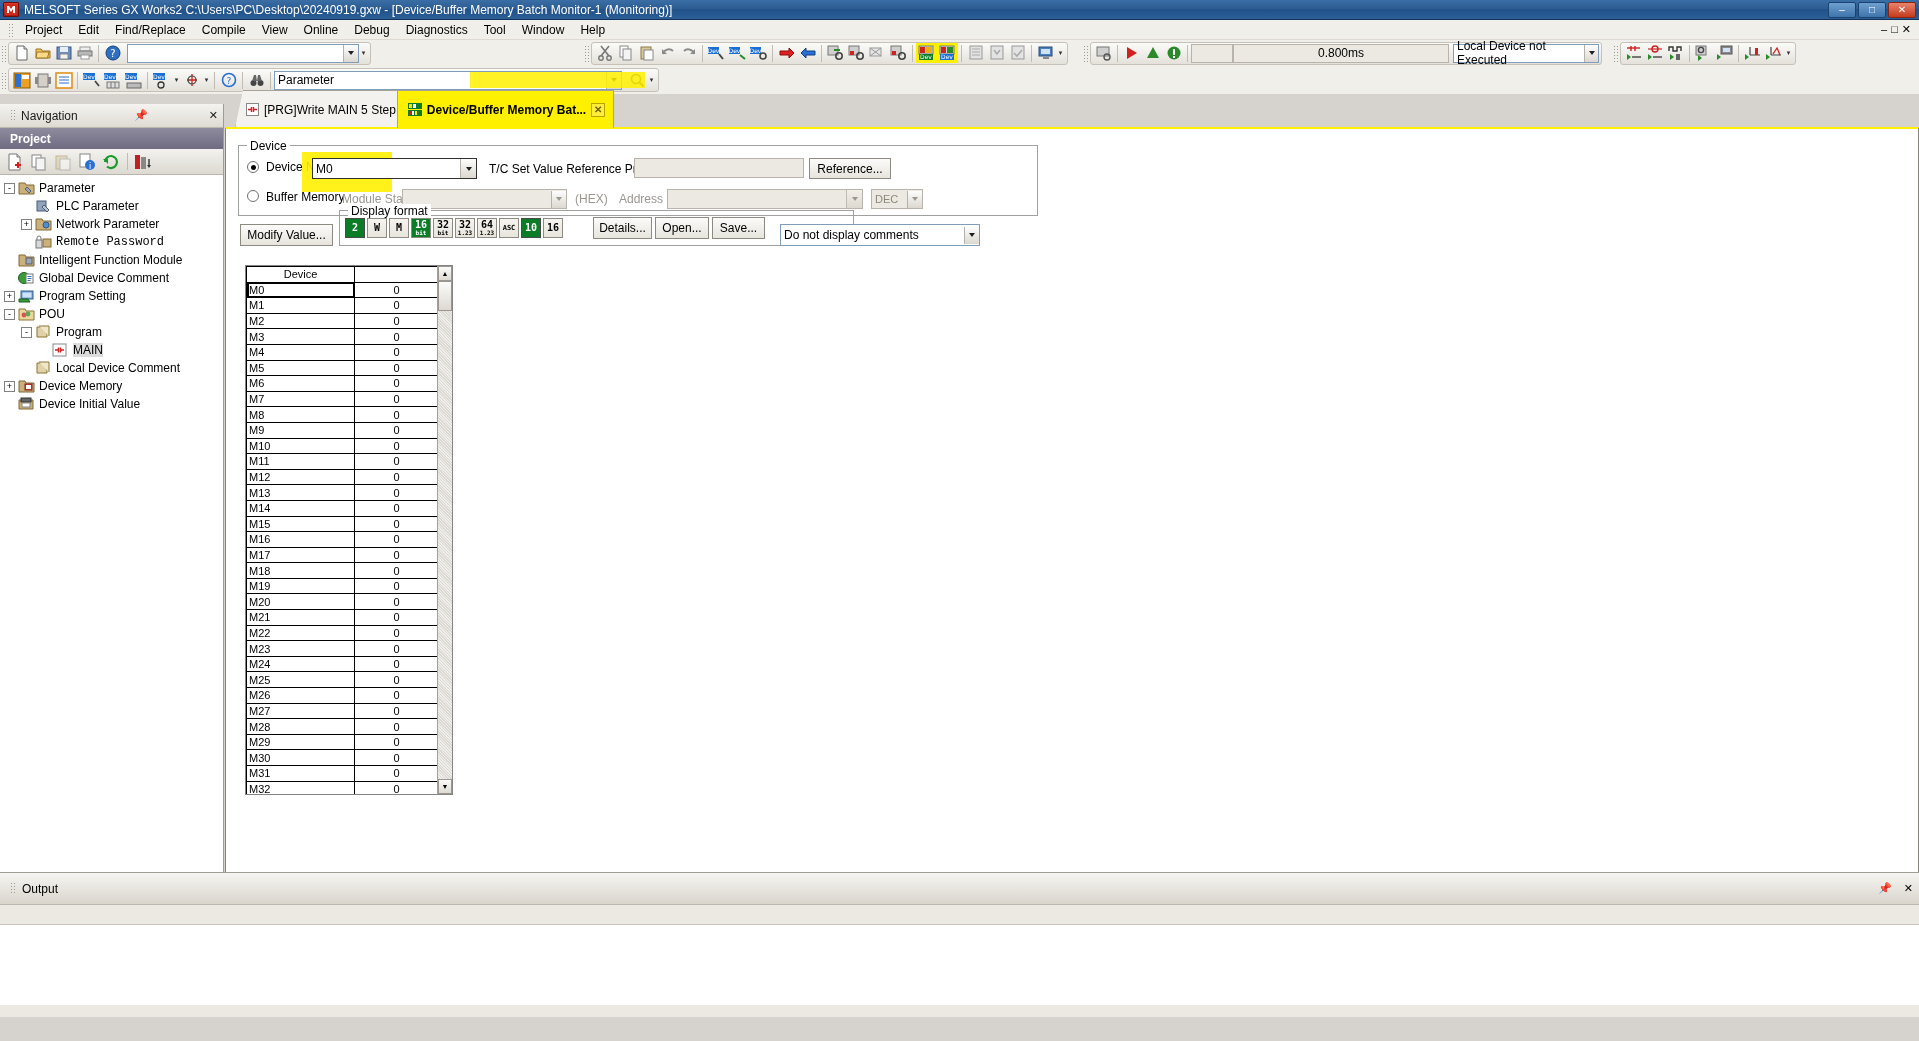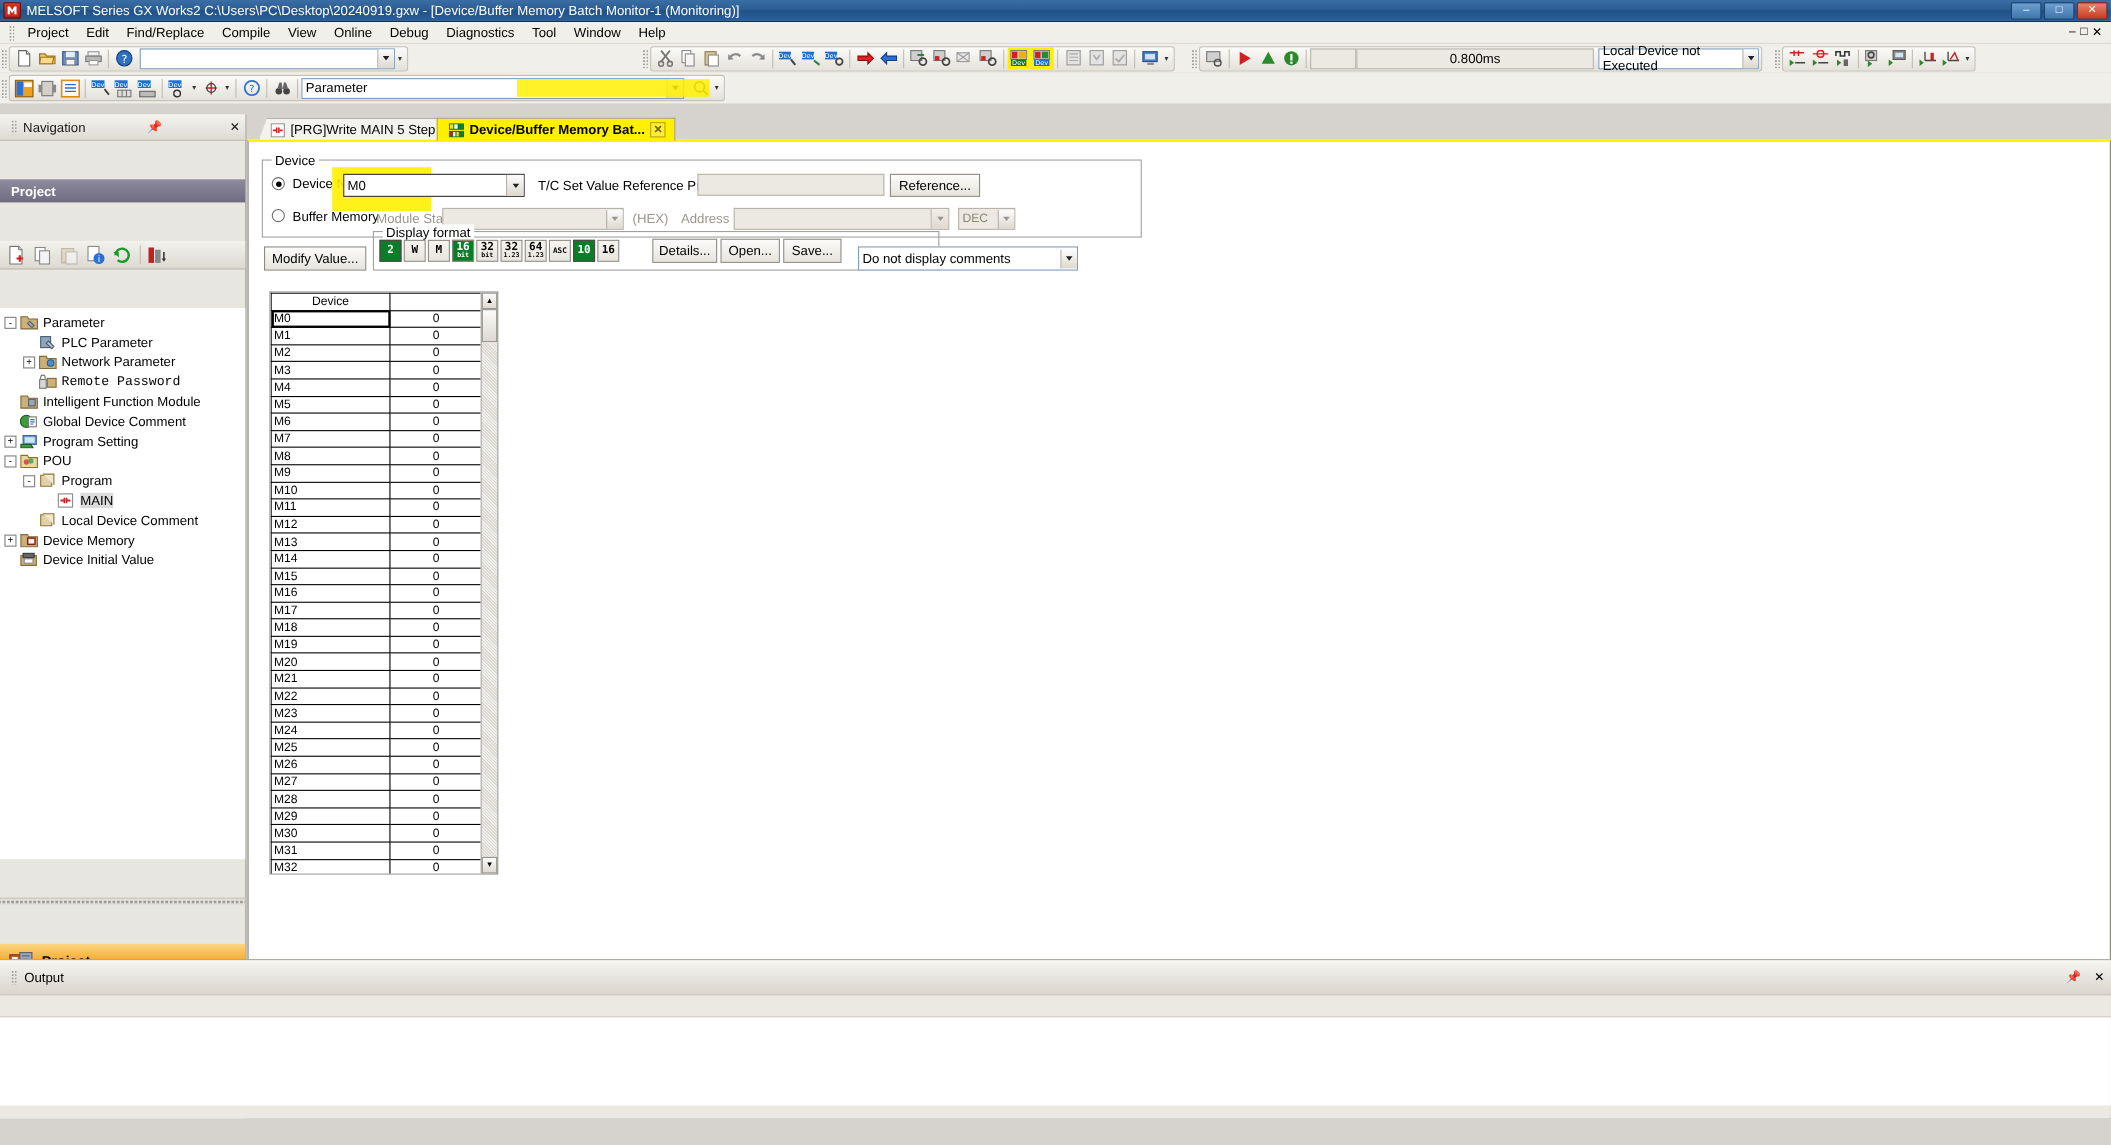--- a/index.html
+++ b/index.html
@@ -87,21 +87,21 @@
   .combo.disabled .arrow::after { border-top-color:#9b978f; }
 
   .flat-field {
     border: 1px solid #b8b4ac; background: #ece9e2; height: 19px;
   }
 
   
   .nav-pane {
     position:absolute; left:0; top:104px; width:224px; bottom:24px;
     background:#e8e6e0; border-right:1px solid #9f9c94;
-    display:flex; flex-direction:column;gap:35px;
+    display:flex; flex-direction:column;
   }
   .nav-head {
     height:24px; display:flex; align-items:center;
     background: linear-gradient(to bottom,#f4f3ef,#dedbd3);
     font-size:12px; padding-left:10px; color:#1a1a1a;
     border-bottom:1px solid #bcb8b0;
   }
   .nav-head .pin, .nav-head .x { margin-left:auto; padding:0 5px; cursor:pointer; font-size:11px;}
   .proj-head {
     height:21px; display:flex; align-items:center; padding-left:10px;
@@ -140,21 +140,21 @@
   .navbtn.active { background: linear-gradient(to bottom,#fdd682,#f5a623 55%,#f29d10); }
   .nav-more { height:28px; display:flex; align-items:center; justify-content:flex-end;
     padding-right:8px; gap:6px; font-size:11px;
     background: linear-gradient(to bottom,#e4e2ea,#c9c6d4); color:#333; }
 
   
   .mdi { position:absolute; left:225px; top:104px; right:0; bottom:24px; background:#d6d3ce; }
   .tabstrip { height:24px; position:relative; display:flex; align-items:flex-end; padding-left:10px;
     background:#d6d3ce; }
   .tab {
-    height:21px; display:flex; align-items:center; gap:5px; padding:0 8px 0 10px;
+    height:38px; display:flex; align-items:center; gap:5px; padding:0 8px 0 10px;
     font-size:12px; background:#f3f2ee; border:1px solid #a6a29a; border-bottom:none;
     border-radius:0; position:relative; cursor:pointer; white-space:nowrap;
     clip-path: polygon(8px 0, 100% 0, calc(100% - 8px) 100%, 0 100%);
     margin-top: 16px;
   }
   .tab.active { background:#fff000; font-weight:bold; z-index:2; clip-path:none; }
   .tab .tclose { width:14px; height:14px; display:flex; align-items:center; justify-content:center;
     border:1px solid #b7a600; background:#ffec3d; font-size:10px; color:#6b6200; cursor:pointer;}
   .mdi-body { position:absolute; left:0; top:23px; right:0; bottom:0; background:#fff;
     border:1px solid #85827b; border-top:2px solid #fff000; }

